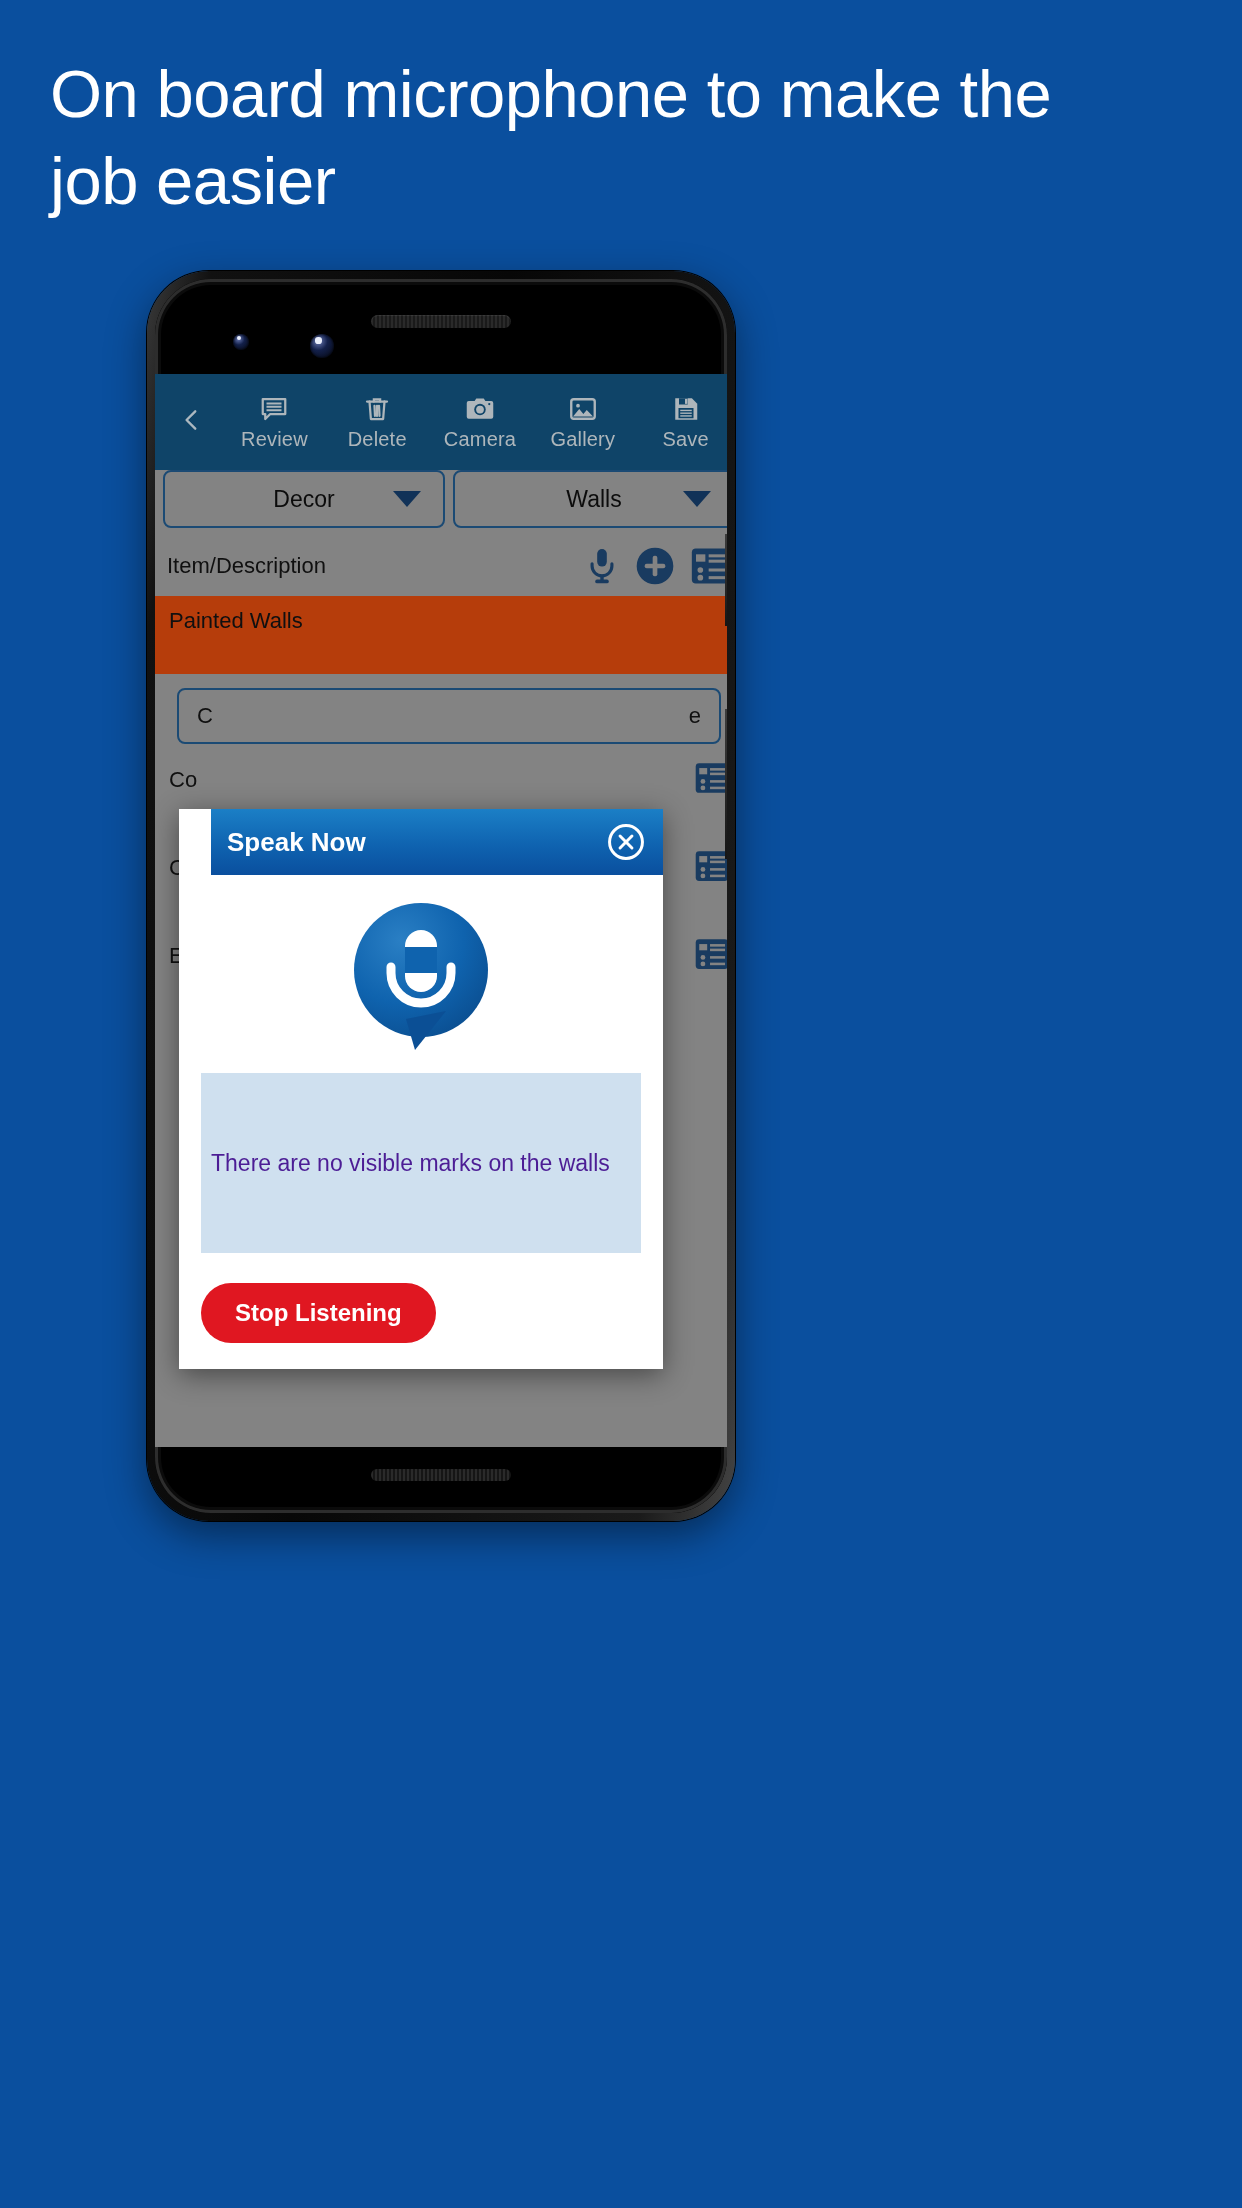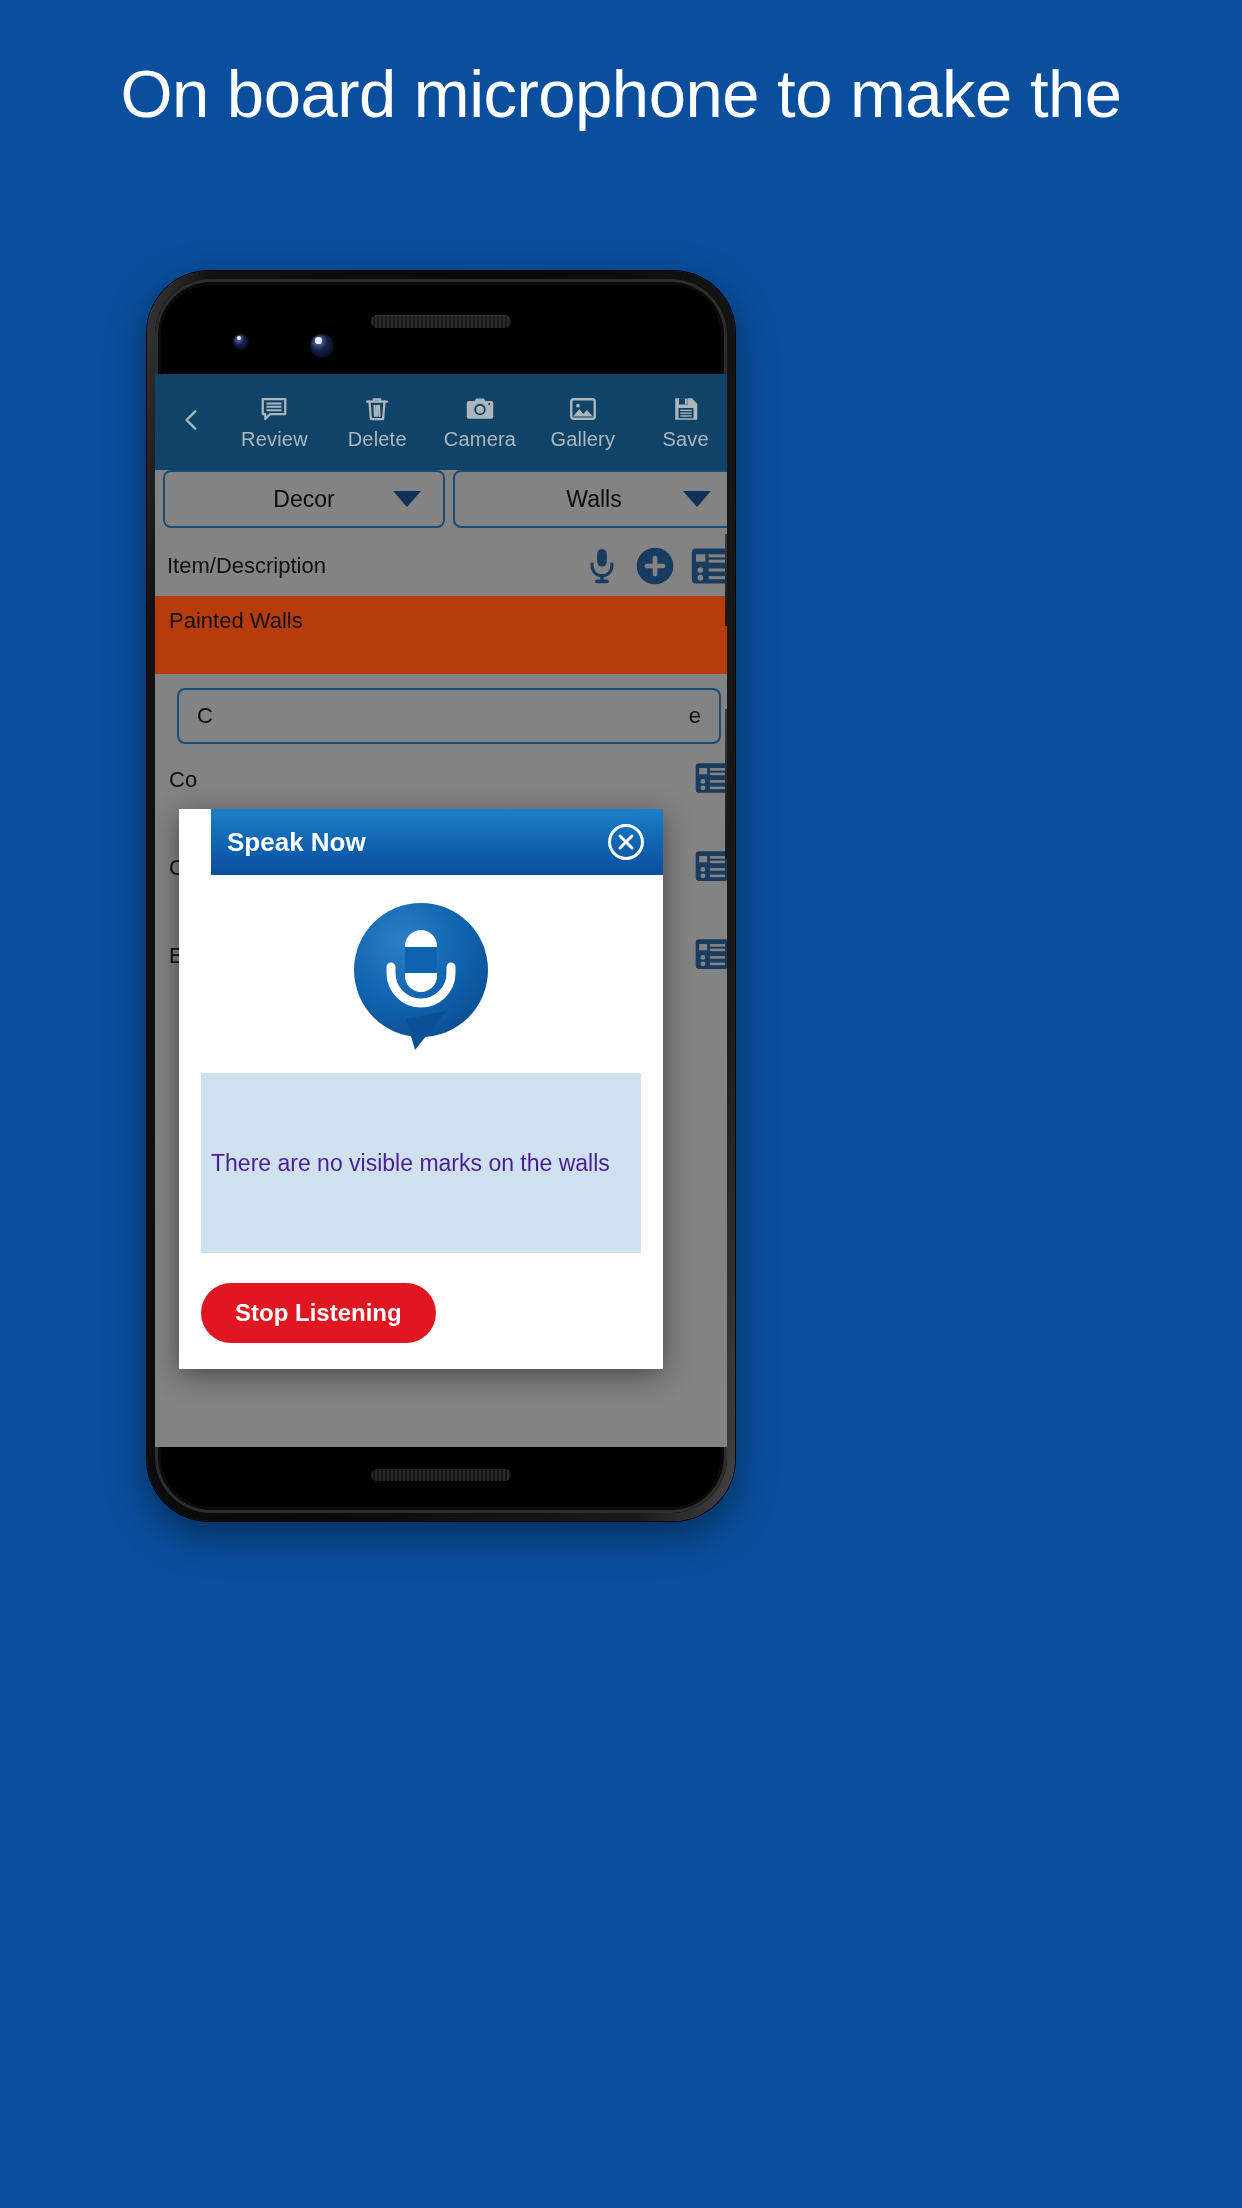--- a/index.html
+++ b/index.html
@@ -7,21 +7,20 @@
     width: 1242px; height: 2208px;
     overflow: hidden;
     font-family: "Liberation Sans", sans-serif;
   }
   body { background: #0a4f9e; position: relative; }
 
   
   .headline {
     position: absolute;
     top: 60px; left: 0; width: 1242px;
-    text-align: center;
     color: #ffffff;
     font-size: 67px;
     line-height: 1.0;
     font-weight: 400;
     letter-spacing: -0.5px;
     padding: 0 50px;
   }
   .headline .l2 { display: block; margin-top: 20px; }
 
   
@@ -190,20 +189,21 @@
     border: none; border-radius: 34px;
     padding: 16px 34px;
     cursor: pointer;
   }
 </style>
 </head>
 <body>
 
 <div class="headline">
   <span>On board microphone to make the</span>
+  <span class="l2">job easier</span>
 </div>
 
 <div class="phone">
   <div class="phone-inner">
 
     <div class="earpiece"></div>
     <div class="cam sub">
         <i></i>
       </div>
     <div class="cam main">

